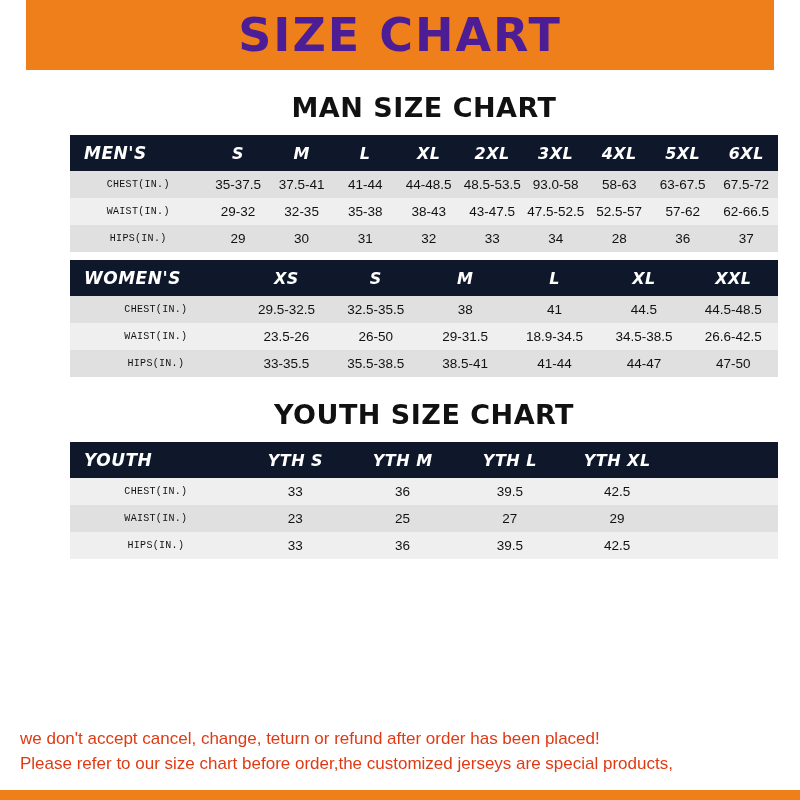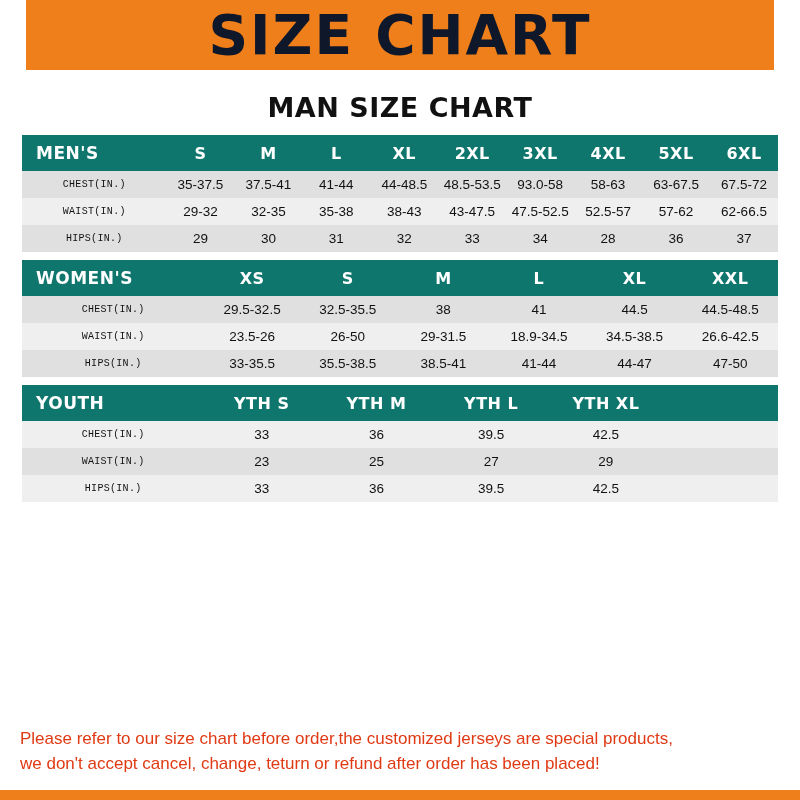--- a/index.html
+++ b/index.html
@@ -43,55 +43,57 @@
     position: absolute;
     right: 0;
     top: 0;
     width: 26px;
     height: 70px;
     background: #ffffff;
   }
   .banner-title {
     font-family: "DejaVu Sans", sans-serif;
     font-weight: bold;
-    font-size: 55px;
+    font-size: 46px;
     letter-spacing: 2px;
-    color: #0f172a;
+    color: #4c1d95;
     line-height: 1;
     margin: 0;
   }
 
   
   .content {
     flex: 1 1 auto;
     padding: 0 22px;
     box-sizing: border-box;
     display: flex;
     flex-direction: column;
   }
   .section {
     margin-top: 8px;
+    margin-left: 48px;
   }
   .section-title {
     text-align: center;
     font-family: "DejaVu Sans", sans-serif;
     font-weight: bold;
     font-size: 27px;
     color: #111111;
     letter-spacing: 0.5px;
     margin: 14px 0 12px 0;
   }
 
   table {
     width: 100%;
     border-collapse: collapse;
     table-layout: fixed;
   }
   thead tr {
-    background: #0f766e;
+    background: #0f172a;
+    font-style: italic;
   }
   thead th {
     color: #ffffff;
     font-family: "DejaVu Sans", sans-serif;
     font-size: 16px;
     font-weight: bold;
     padding: 8px 2px;
     text-align: center;
     letter-spacing: 0.5px;
   }
@@ -248,20 +250,21 @@
             <td>38.5-41</td>
             <td>41-44</td>
             <td>44-47</td>
             <td>47-50</td>
           </tr>
         </tbody>
       </table>
     </div>
 
     <div class="section">
+      <div class="section-title">YOUTH SIZE CHART</div>
       <table>
         <thead>
           <tr>
             <th class="first" style="width:22%">YOUTH</th>
             <th>YTH S</th>
             <th>YTH M</th>
             <th>YTH L</th>
             <th>YTH XL</th>
             <th></th>
           </tr>
@@ -291,19 +294,19 @@
             <td>42.5</td>
             <td></td>
           </tr>
         </tbody>
       </table>
     </div>
 
   </div>
 
   <div class="footer-note">
+    <div class="footer-line">we don't accept cancel, change, teturn or refund after order has been placed!</div>
     <div class="footer-line">Please refer to our size chart before order,the customized jerseys are special products,</div>
-    <div class="footer-line">we don't accept cancel, change, teturn or refund after order has been placed!</div>
   </div>
 
   <div class="bottom-bar"></div>
 
 </div>
 
 </body></html>

